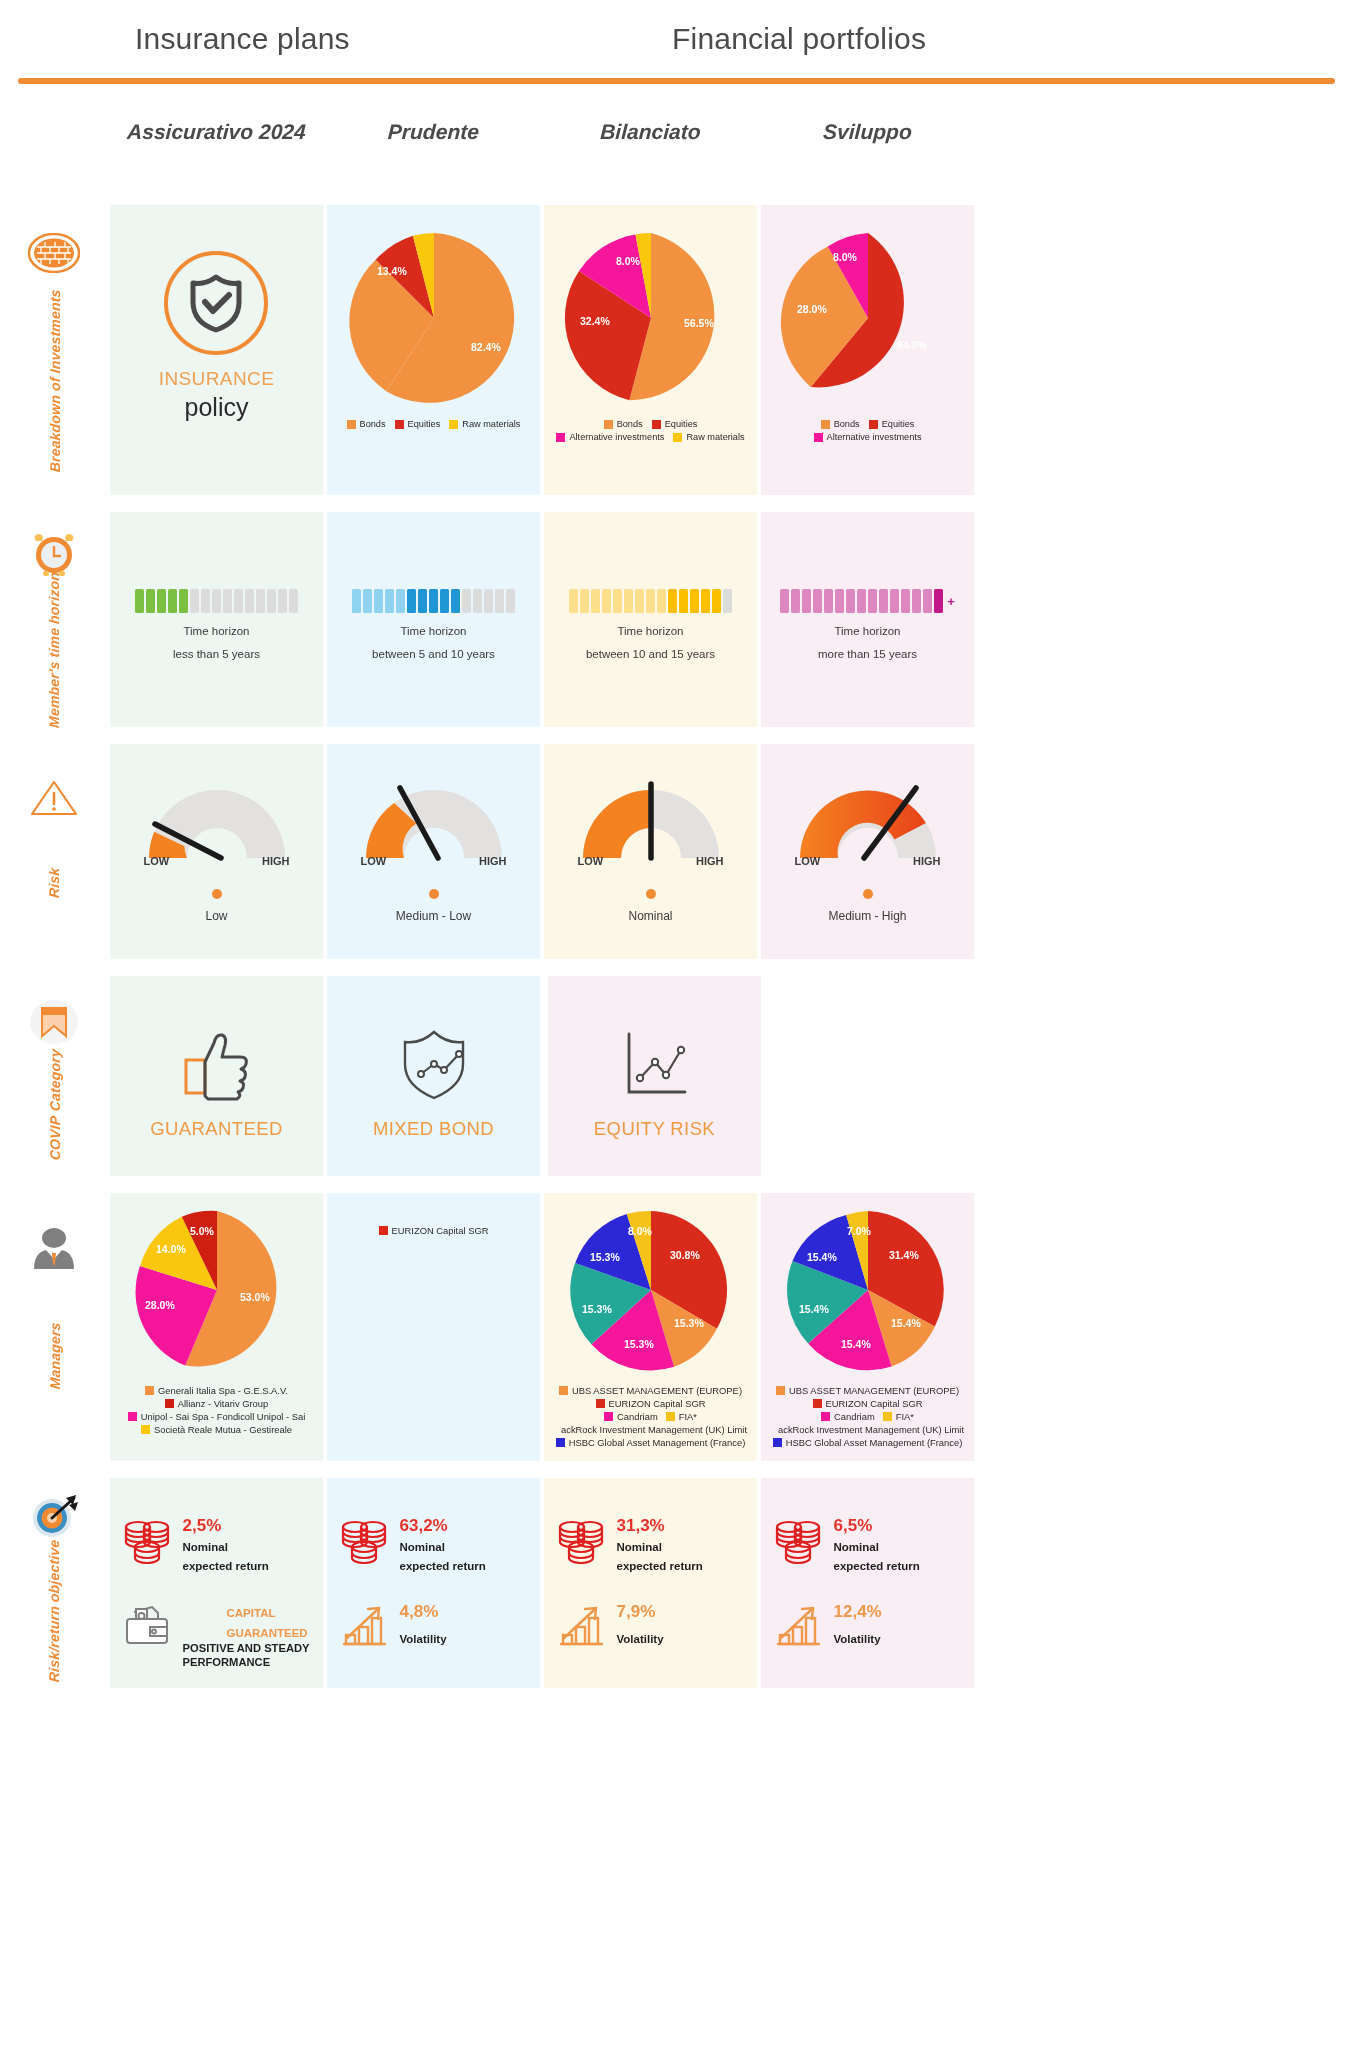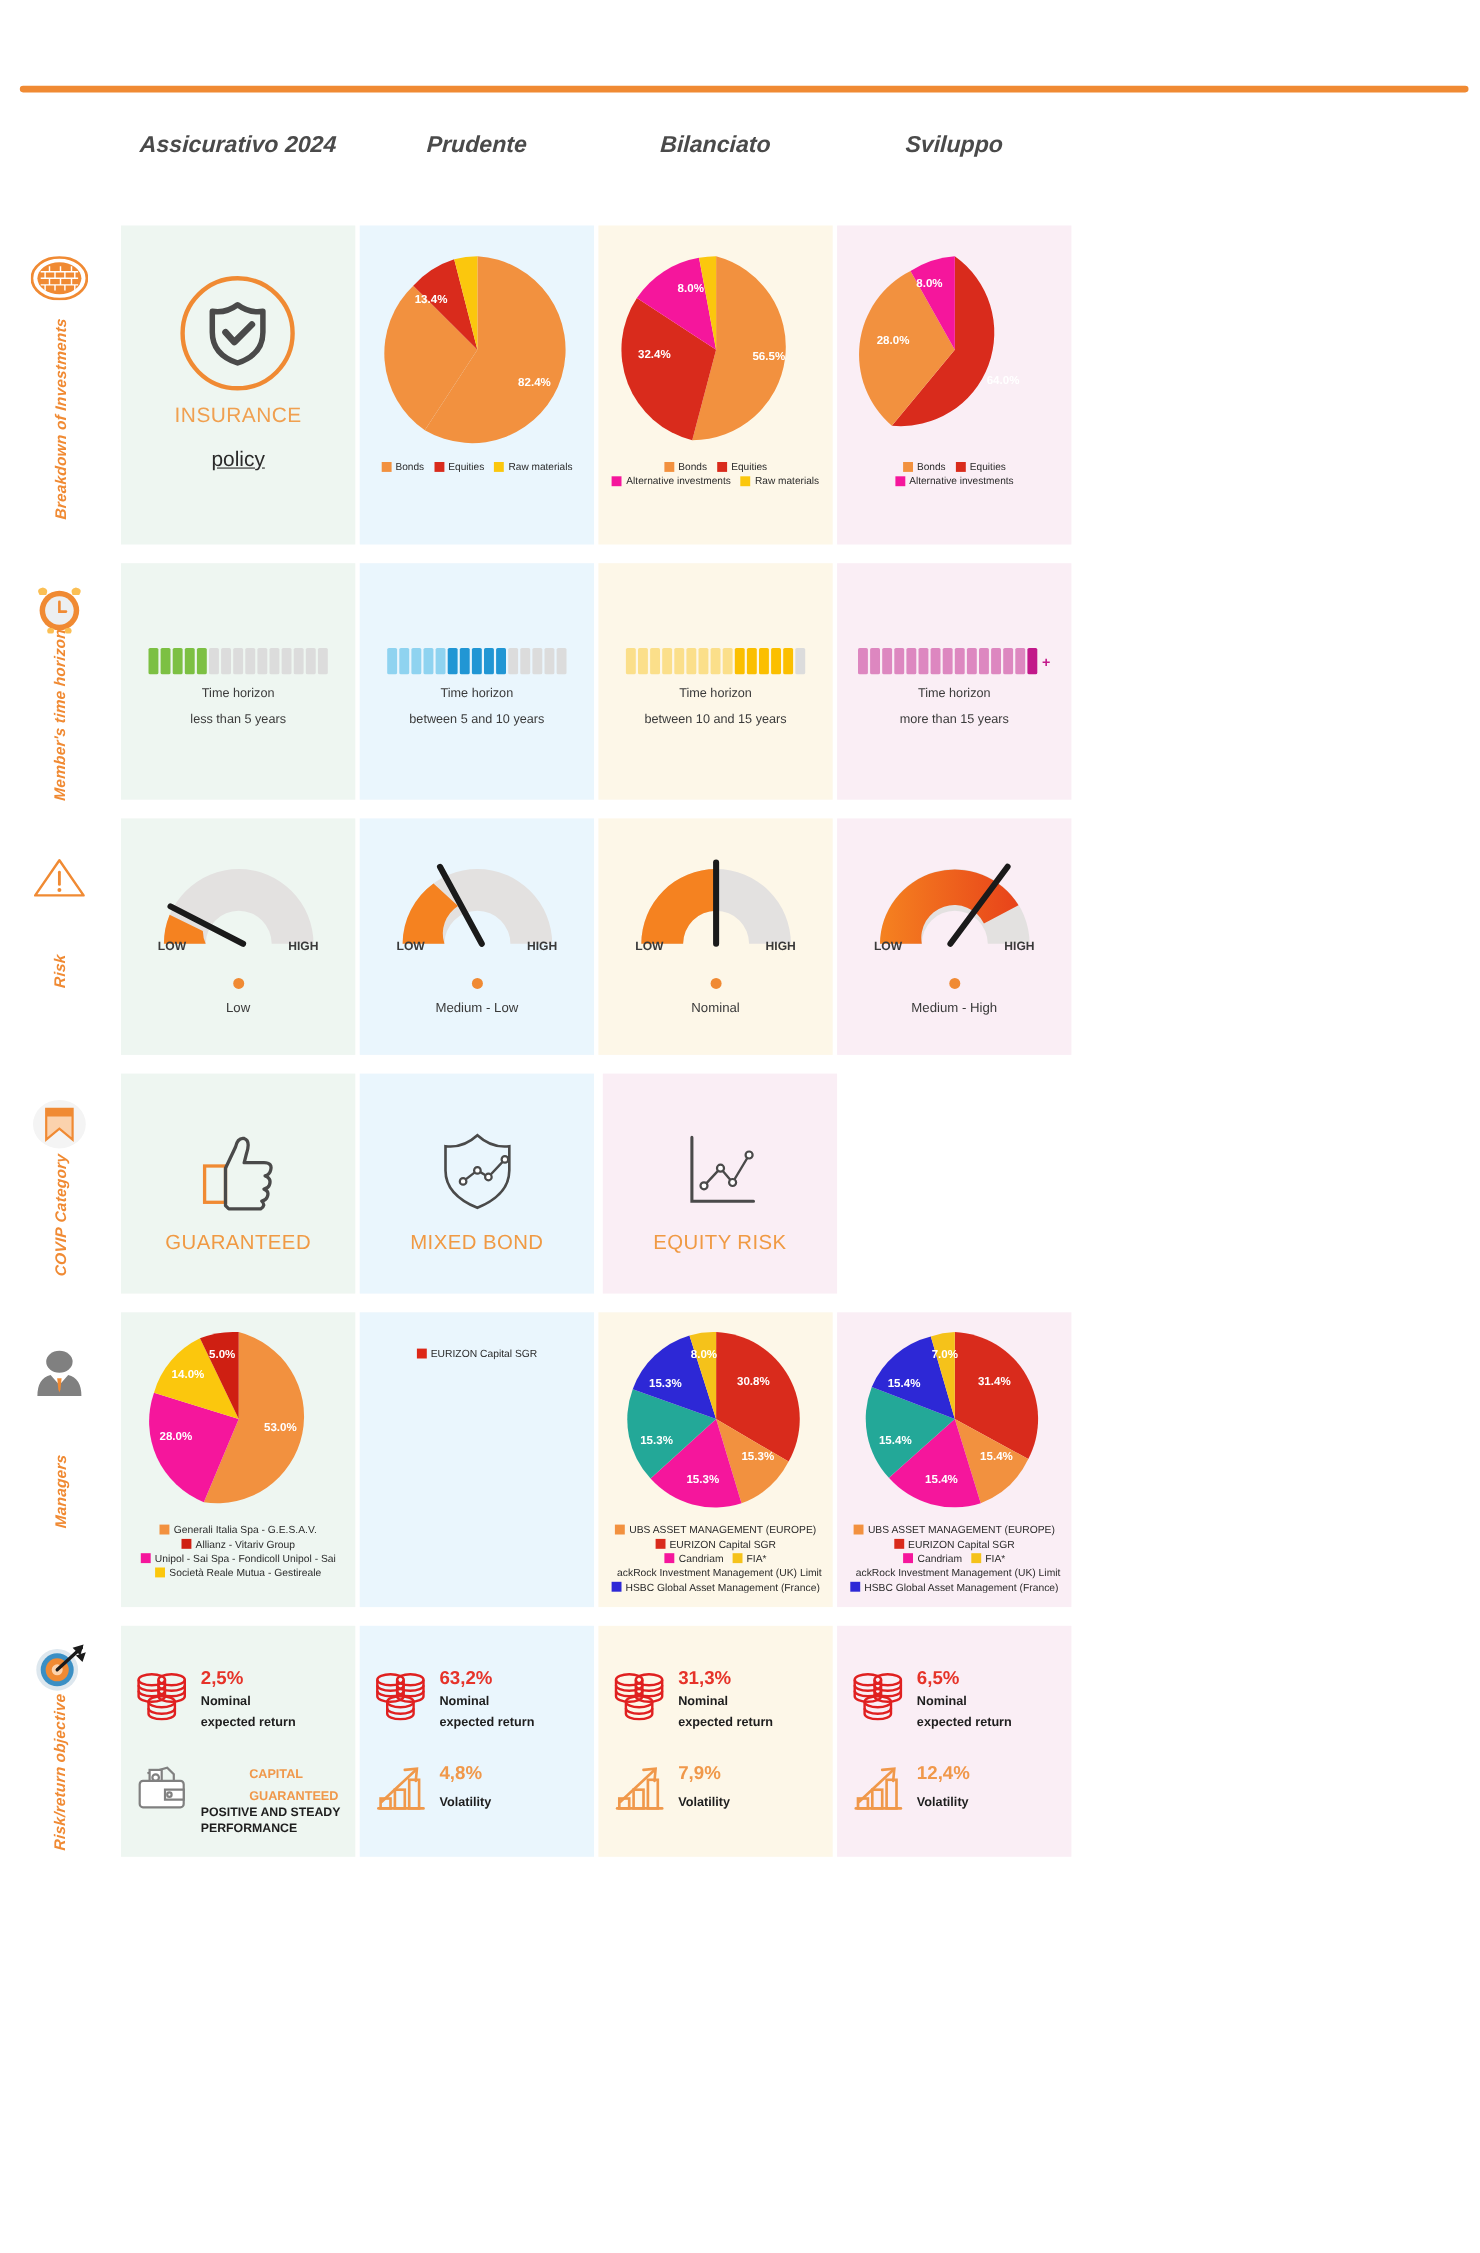--- a/index.html
+++ b/index.html
@@ -73,21 +73,21 @@
   .legend.mgr { width: 216px; gap: 2px 8px; overflow: hidden; }
   .legend.mgr .legend-tx { font-size: 9.4px; }
 
   
   .ins-badge { margin-top: 46px; display: flex; flex-direction: column; align-items: center; }
   .ins-circle {
     width: 104px; height: 104px; border-radius: 50%;
     border: 4px solid #f08a33; display: flex; align-items: center; justify-content: center;
   }
   .ins-word { margin-top: 13px; font-size: 19px; color: #f0a050; letter-spacing: .4px; }
-  .ins-sub { margin-top: 18px; font-size: 19px; color: #2b2b2b; text-decoration: underline; }
+  .ins-sub { margin-top: 3px; font-size: 25px; color: #2b2b2b; }
 
   
   .th-block { margin-top: 77px; display: flex; flex-direction: column; align-items: center; }
   .th-bars { display: flex; align-items: flex-end; gap: 2px; height: 24px; }
   .th-bar { width: 9px; height: 24px; border-radius: 1.5px; background: #dcdcdc; }
   .th-plus { font-size: 13px; color: #c2188a; font-weight: 700; margin-left: 2px; align-self: center; }
   .th-lab { margin-top: 12px; font-size: 11.5px; color: #3a3a3a; }
   .th-val { margin-top: 11px; font-size: 11.5px; color: #3a3a3a; }
 
   
@@ -115,20 +115,24 @@
   .rr-val.org { color: #f0984a; }
   .rr-cap { font-size: 11.5px; color: #1e1e1e; font-weight: 600; line-height: 1.32; margin-top: 4px; }
   .rr-cap.org { color: #f0984a; font-weight: 700; margin-left: 44px; }
   .rr-cap-strong { font-size: 11.2px; color: #1e1e1e; font-weight: 700; line-height: 1.3; }
 </style>
 </head>
 <body>
 
 <div class="page">
 
+  <div class="header-titles">
+    <div class="hdr-title hdr-ins">Insurance plans</div>
+    <div class="hdr-title hdr-fin">Financial portfolios</div>
+  </div>
   <div class="hdr-rule"></div>
 
   <div class="col-heads">
     <div class="col-head" style="left:110px;width:213px">Assicurativo 2024</div>
     <div class="col-head" style="left:327px;width:213px">Prudente</div>
     <div class="col-head" style="left:544px;width:213px">Bilanciato</div>
     <div class="col-head" style="left:761px;width:213px">Sviluppo</div>
   </div>
 
   <div class="grid">

